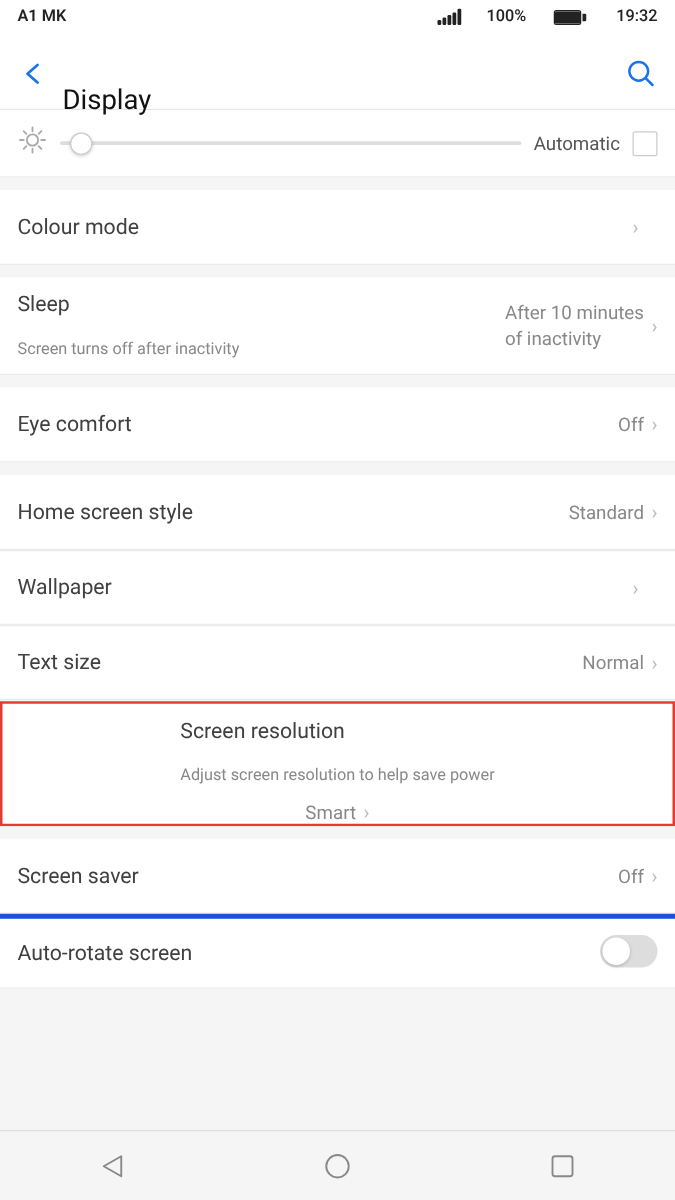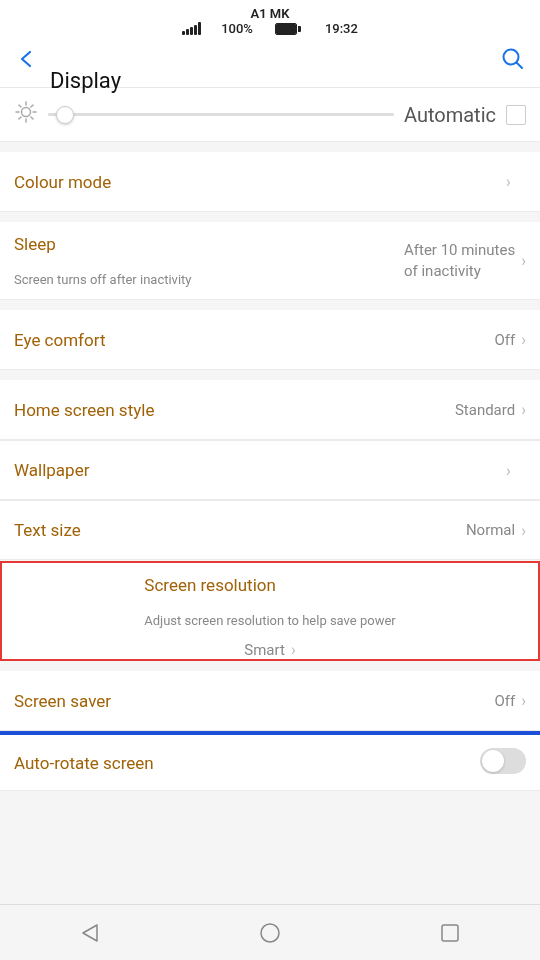--- a/index.html
+++ b/index.html
@@ -11,28 +11,27 @@
       font-family: 'Roboto', sans-serif;
       font-size: 16px;
       color: #222;
       overflow-x: hidden;
     }
 
     
     .status-bar {
       display: flex;
       justify-content: space-between;
-      align-items: center;
+      align-items: flex-start;
       background: #fff;
       padding: 6px 14px;
       height: 30px;
       font-size: 13px;
       font-weight: 500;
       color: #222;
-      flex-direction: column;
     }
     .status-bar .carrier { font-weight: 600; }
     .status-bar .status-right {
       display: flex;
       align-items: center;
       gap: 20px;
     }
     .signal-bars {
       display: flex;
       align-items: flex-end;
@@ -136,21 +135,21 @@
       top: 50%;
       transform: translateY(-50%);
       width: 18px;
       height: 18px;
       background: #fff;
       border-radius: 50%;
       border: 1.5px solid #ccc;
       box-shadow: 0 1px 3px rgba(0,0,0,0.18);
     }
     .auto-label {
-      font-size: 20px;
+      font-size: 15px;
       color: #555;
       white-space: nowrap;
     }
     .auto-checkbox {
       width: 20px;
       height: 20px;
       border: 1.5px solid #ccc;
       border-radius: 2px;
       background: #fff;
     }
@@ -175,21 +174,21 @@
     }
     .setting-content {
       flex: 1;
       display: flex;
       flex-direction: column;
       justify-content: center;
       padding: 12px 0;
     }
     .setting-title {
       font-size: 17px;
-      color: #a16207;
+      color: #404040;
       font-weight: 400;
     }
     .setting-subtitle {
       font-size: 13px;
       color: #888;
       margin-top: 18px;
     }
     .setting-value {
       font-size: 15px;
       color: #888;

